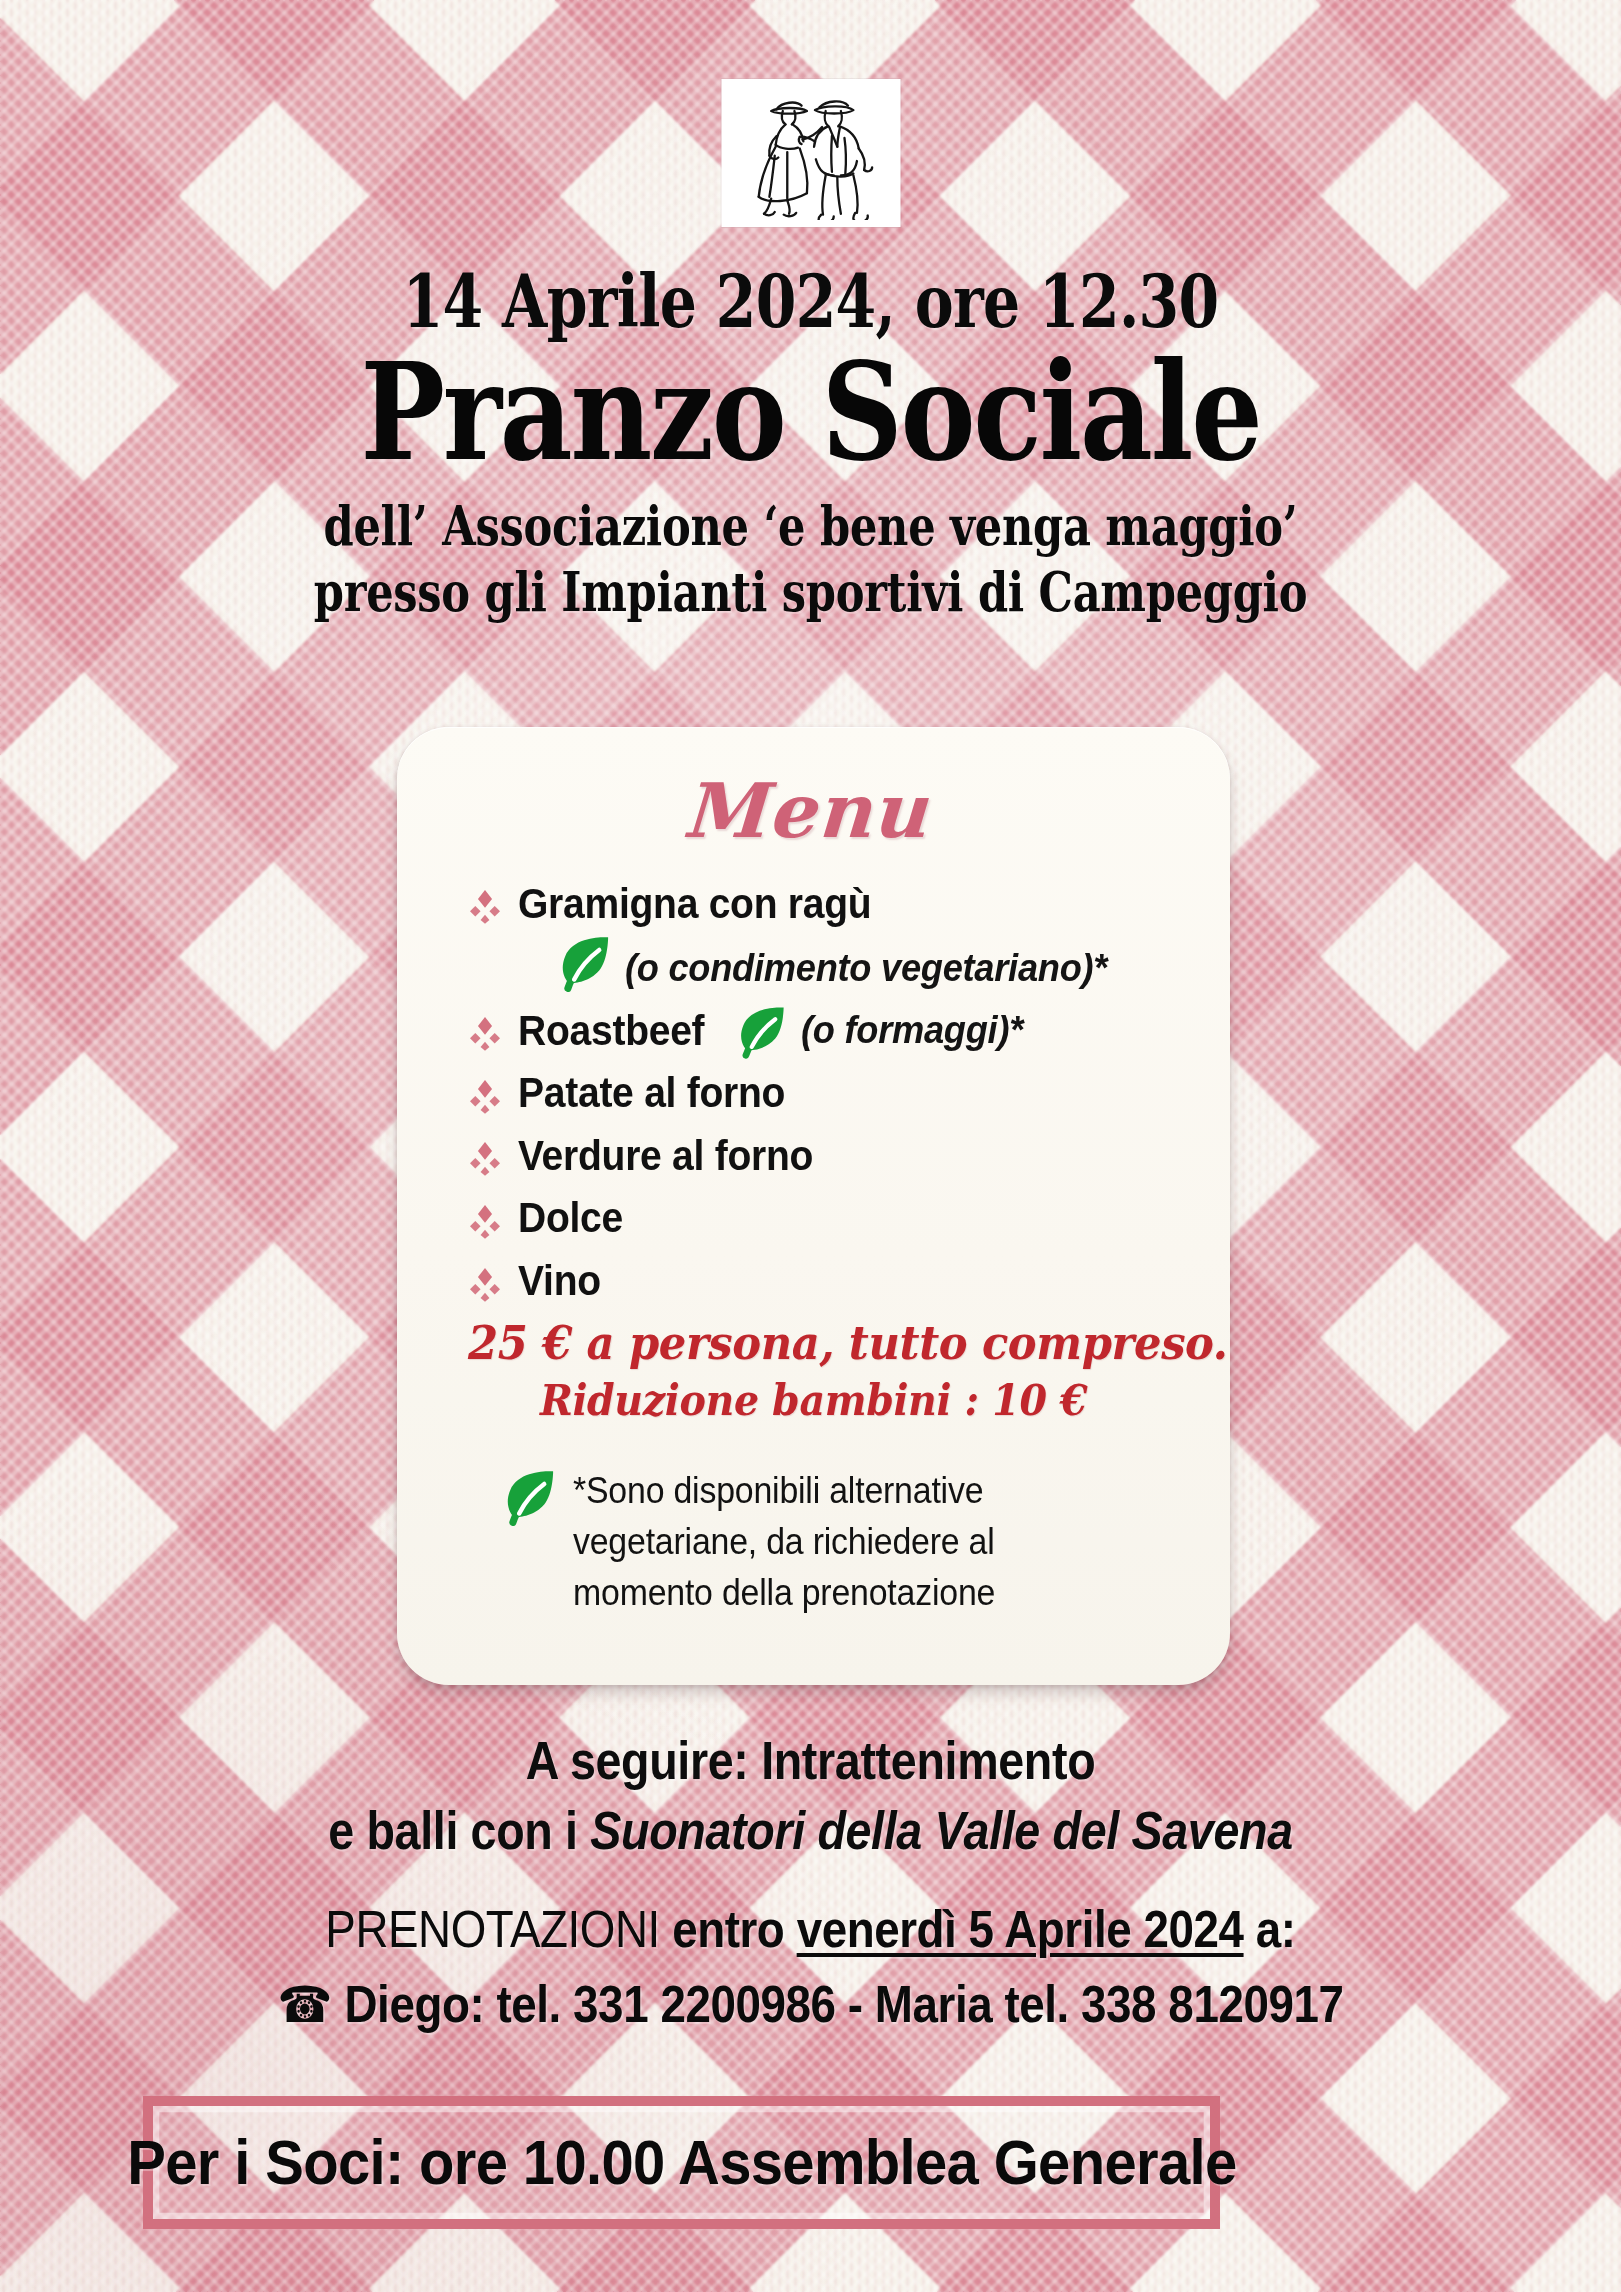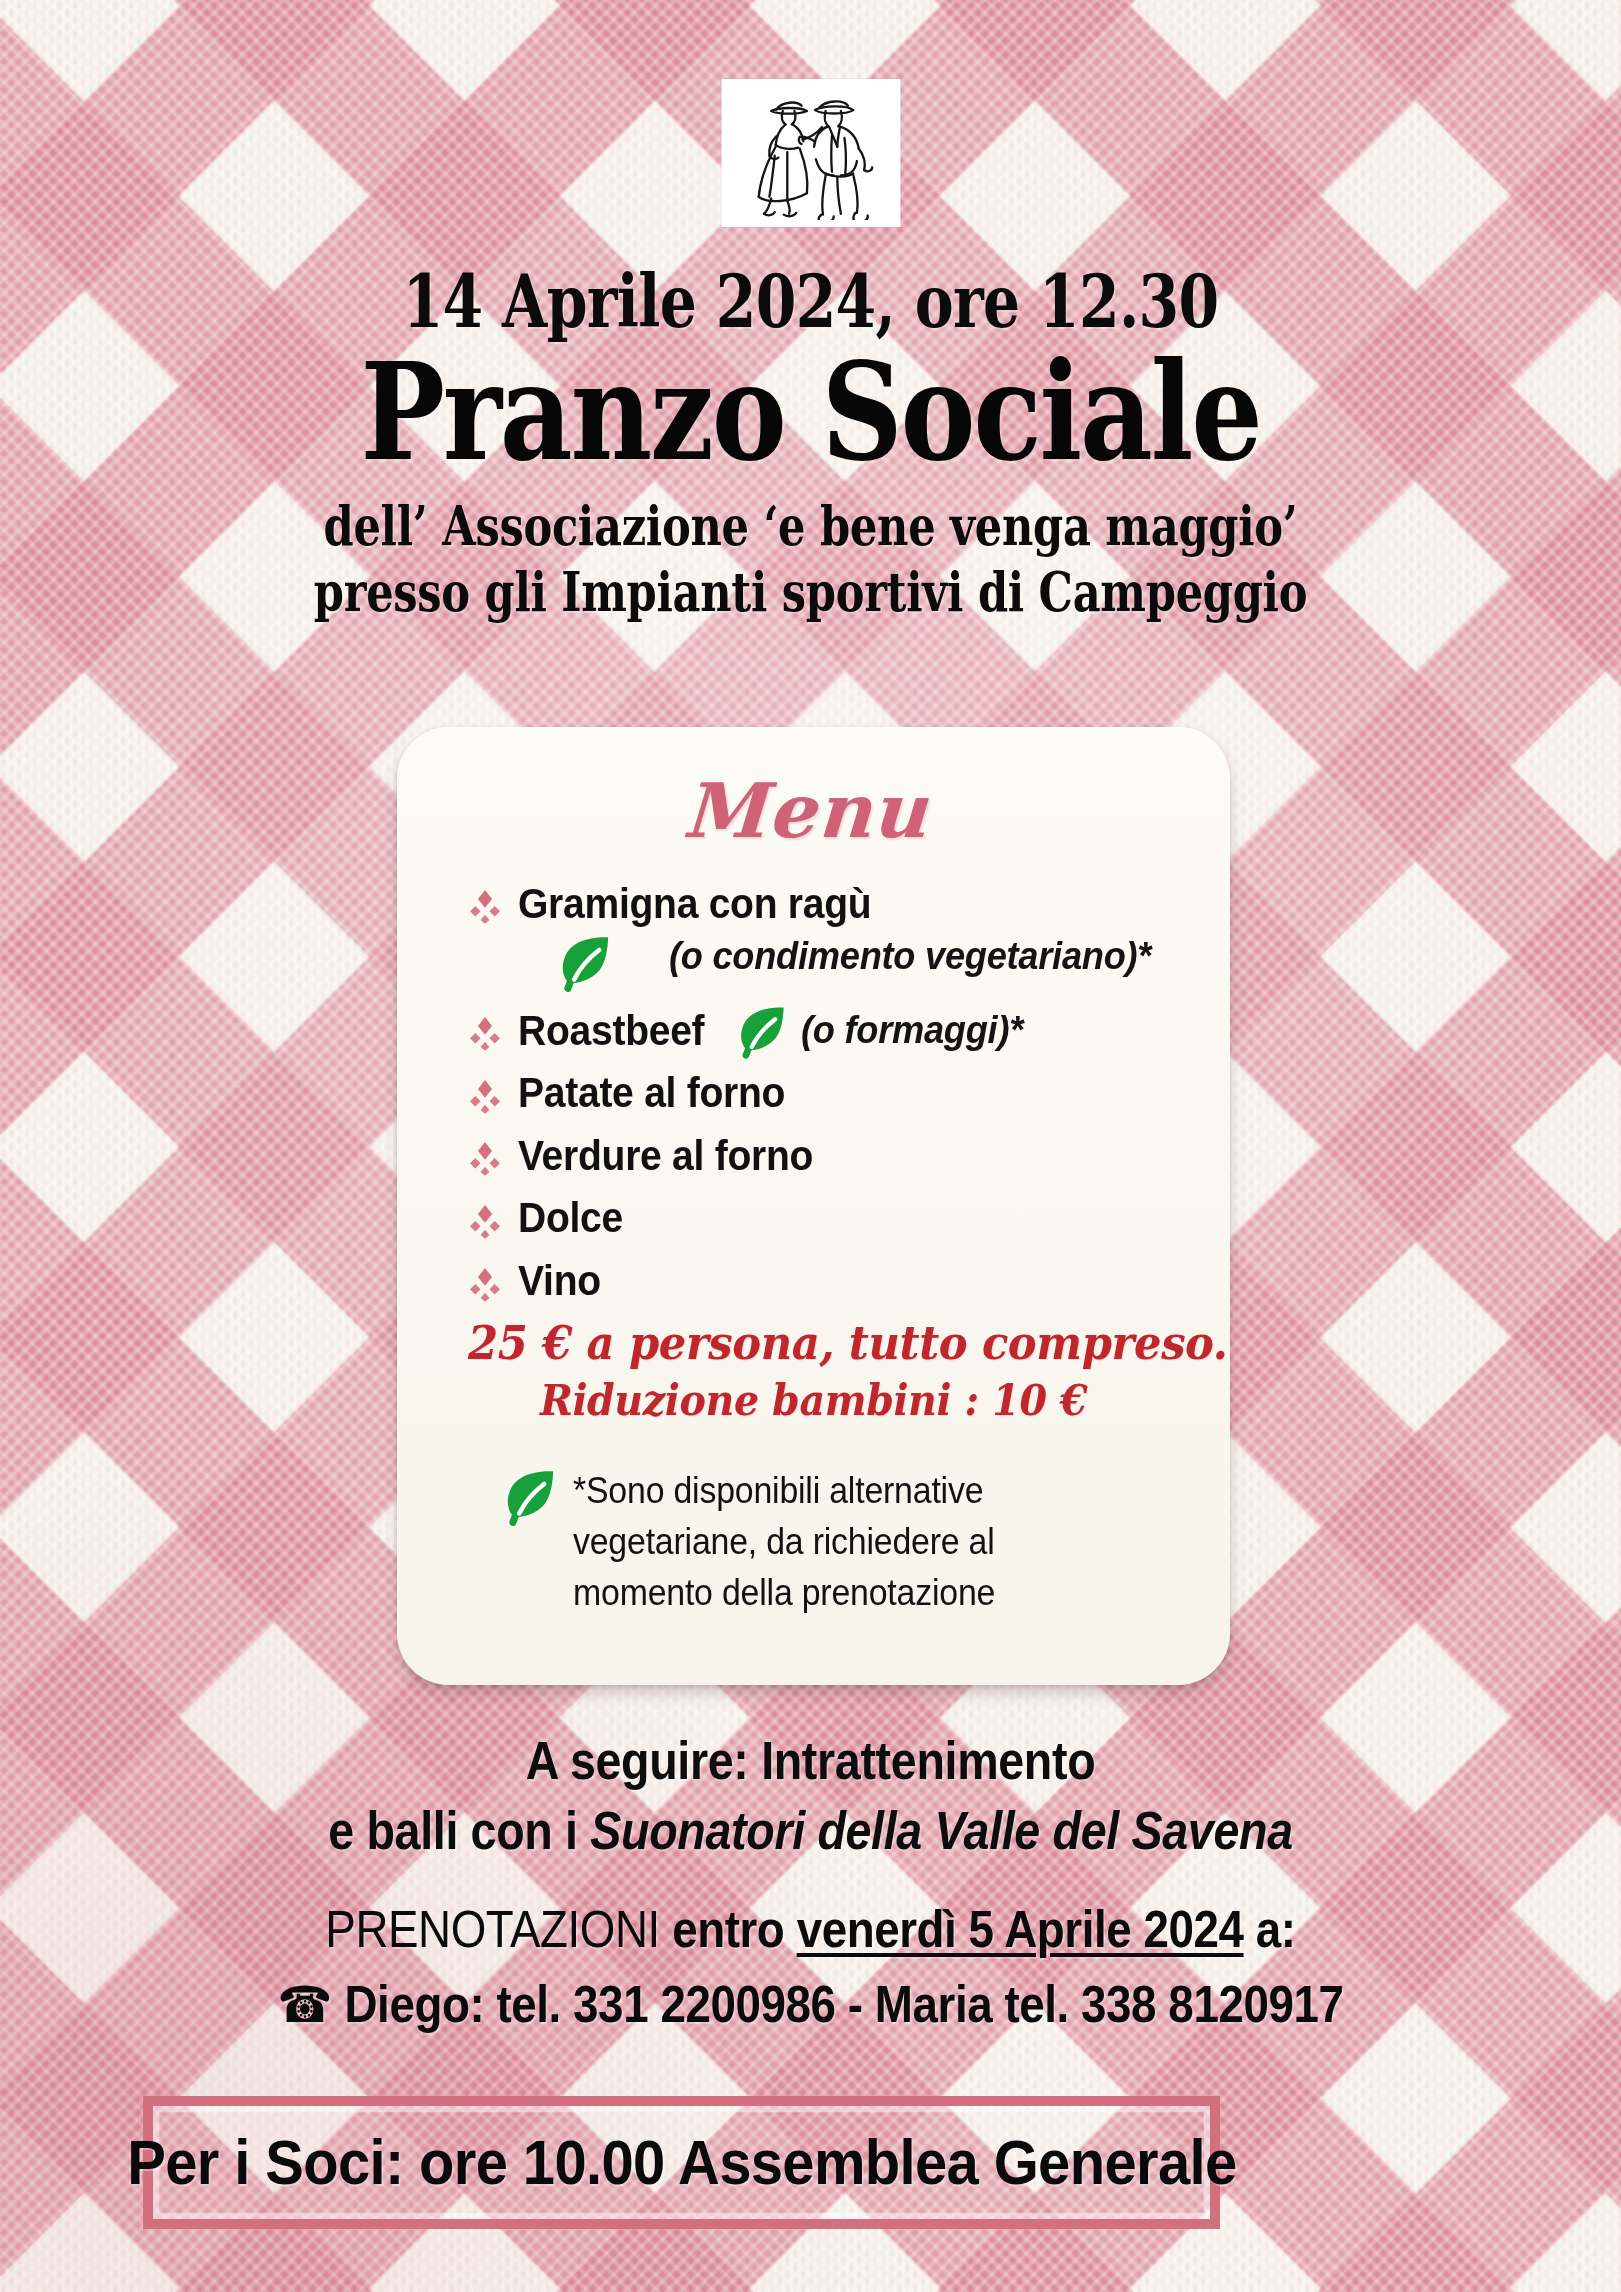--- a/index.html
+++ b/index.html
@@ -229,25 +229,24 @@
     letter-spacing:-0.3px;
     transform:scaleX(0.93);
     transform-origin:left center;
     white-space:nowrap;
   }
   .leaf { display:inline-block; vertical-align:-10.7px; }
   .leaf svg { display:block; }
 
   .row-sub {
     display:flex;
-    align-items:flex-start;
+    align-items:flex-end;
     padding-left:86px;
     margin-top:-3.6px;
     margin-bottom:9px;
-    gap:44px;
   }
   .row-sub .leaf { margin-right:12.5px; }
 
   .row-inline { display:flex; align-items:center; }
   .row-inline .leaf { margin:0 14.3px 0 16px; }
 
   
   .price-block {
     text-align:center;
     padding:0 41px;

